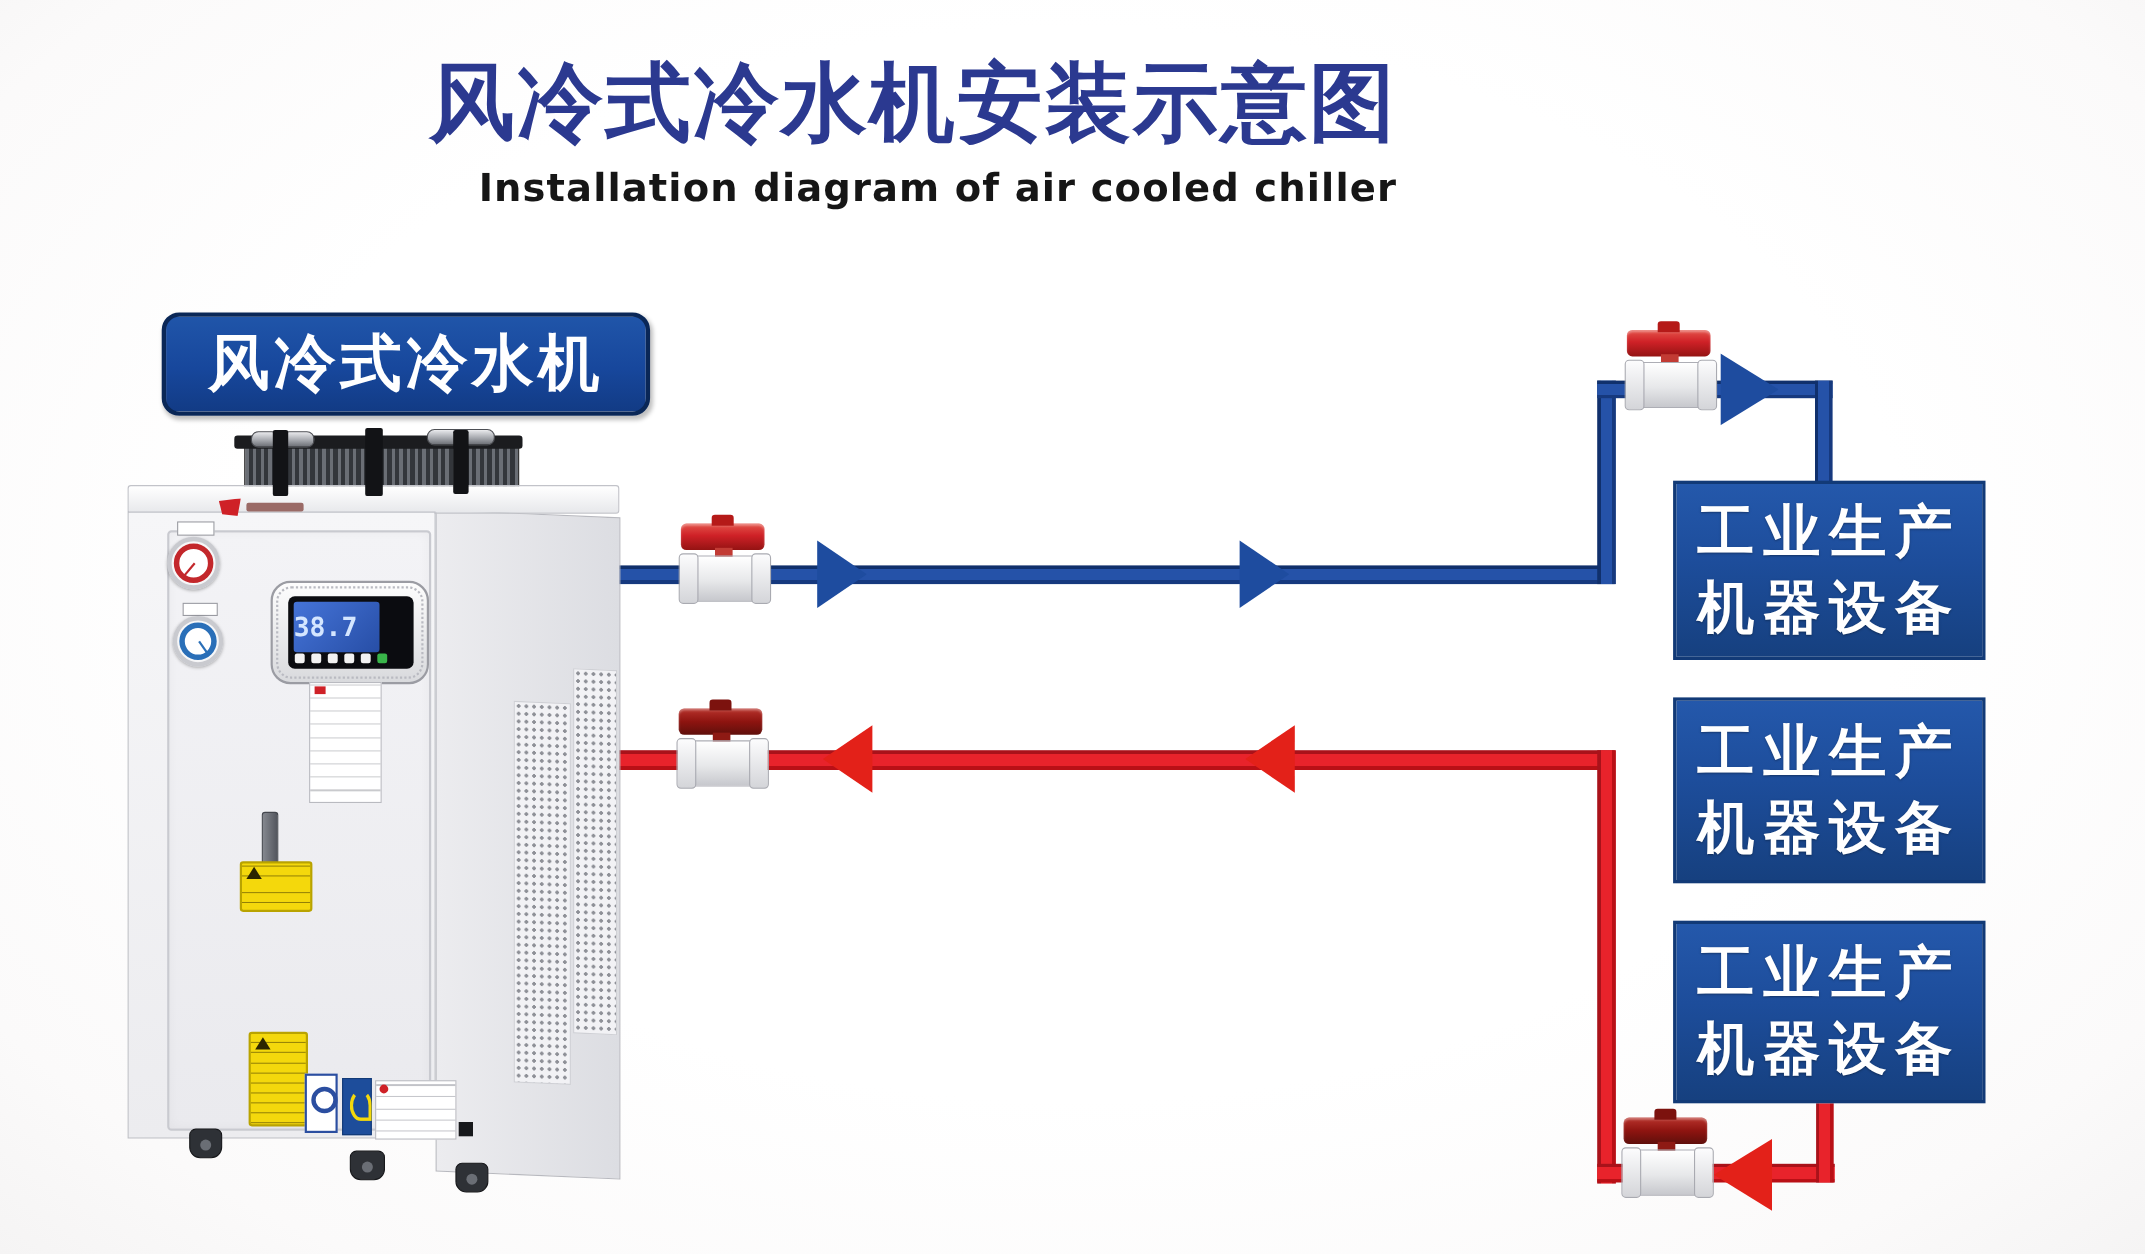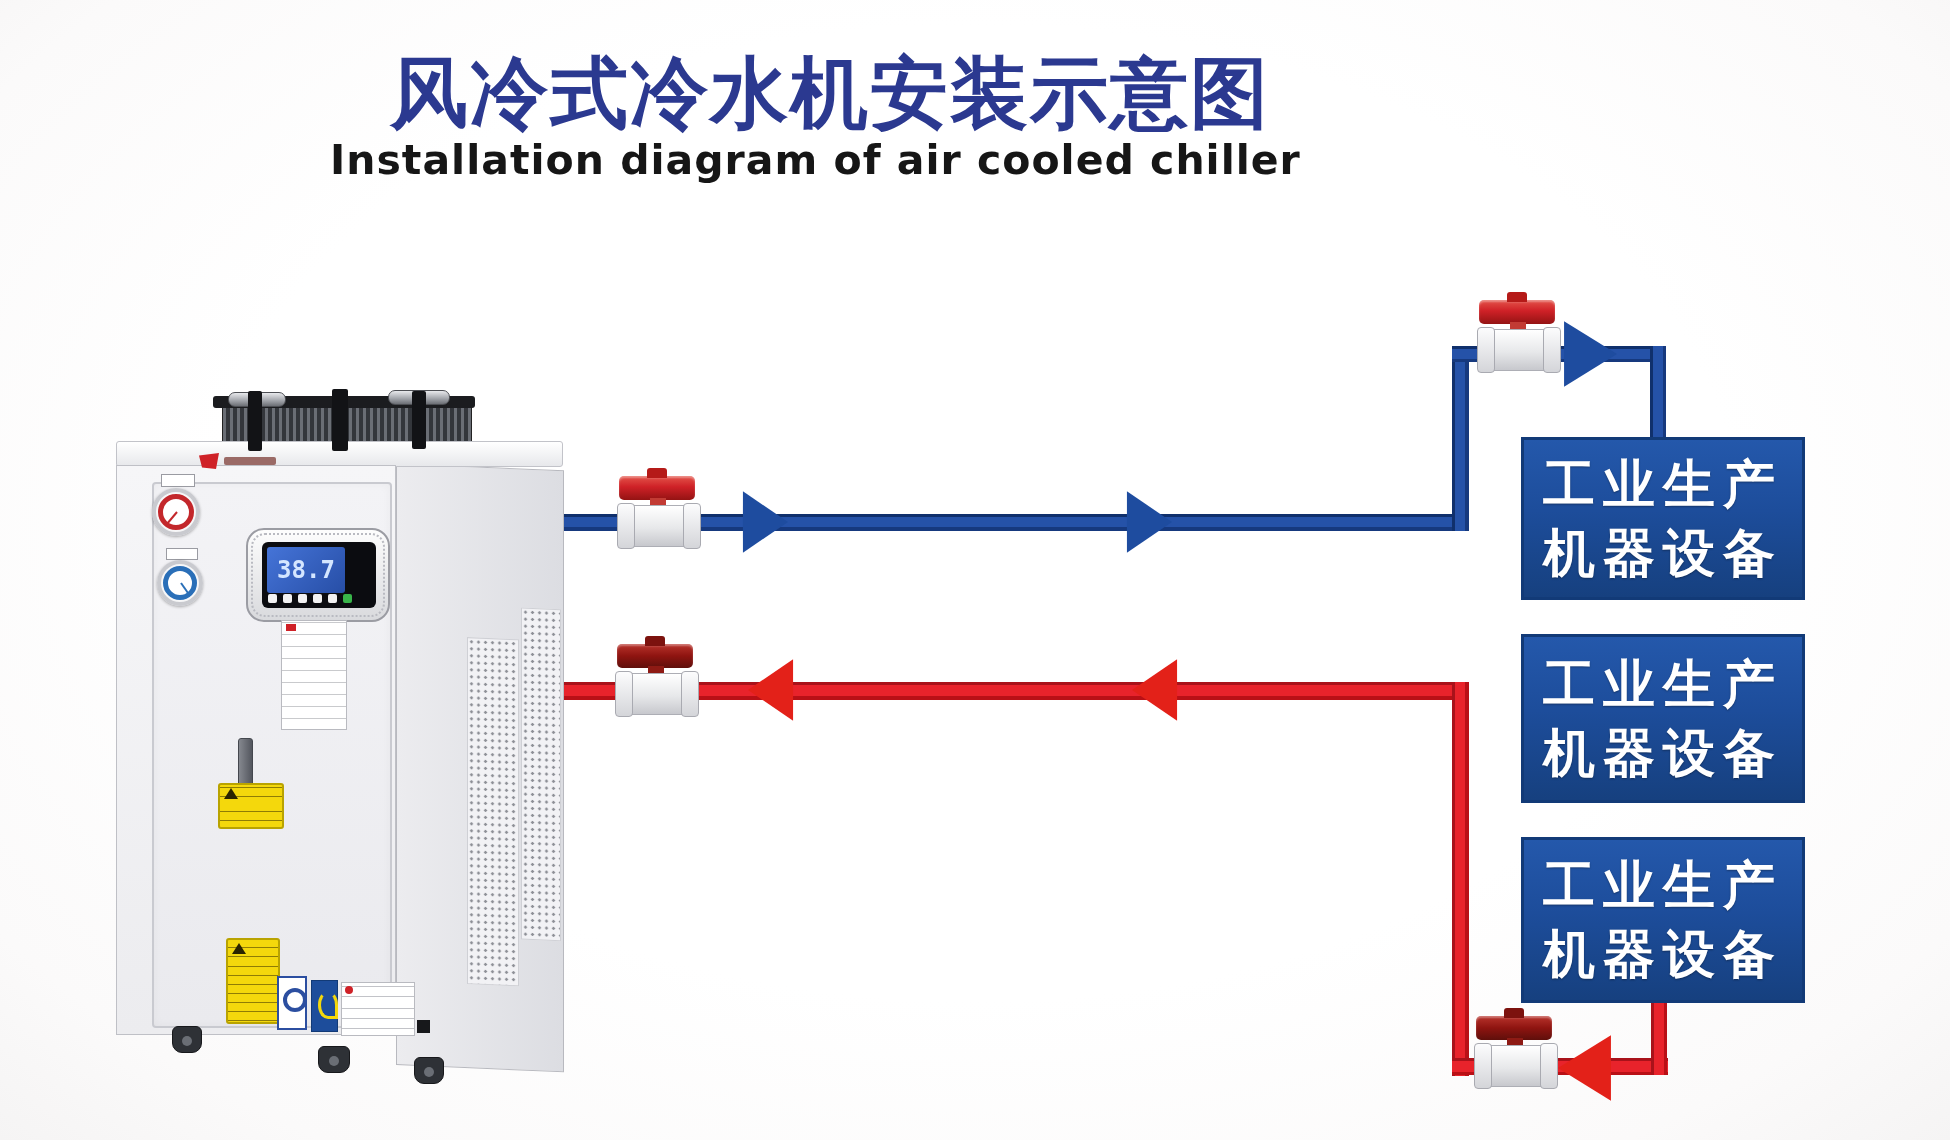--- a/index.html
+++ b/index.html
@@ -7,22 +7,22 @@
     position:relative;width:1950px;height:1140px;overflow:hidden;
     background:radial-gradient(ellipse at 50% 45%, #ffffff 55%, #fbfafa 85%, #f5f4f4 100%);
     font-family:"DejaVu Sans","Liberation Sans",sans-serif;
   }
   
   .title{
     position:absolute;left:330px;top:42px;width:940px;text-align:right;
     font-size:78px;font-weight:bold;color:var(--title_text,#2b3990);letter-spacing:2px;white-space:nowrap;
   }
   .subtitle{
-    position:absolute;left:330px;top:136px;width:940px;text-align:center;
-    font-size:41px;font-weight:600;color:#161616;letter-spacing:1px;white-space:nowrap;
+    position:absolute;left:330px;top:152px;width:940px;text-align:right;
+    font-size:35px;font-weight:600;color:#161616;letter-spacing:1px;white-space:nowrap;
   }
   
   .chiller-tag{
     position:absolute;left:147px;top:284px;width:444px;height:94px;box-sizing:border-box;
     background:linear-gradient(180deg,#2055a9 0%,var(--chiller_label_bg,#17479c) 55%,#123b85 100%);
     border:4px solid #0a2757;border-radius:16px;z-index:5;
     display:flex;align-items:center;justify-content:center;
     color:#fff;font-size:56px;font-weight:bold;letter-spacing:4px;white-space:nowrap;
     box-shadow:2px 3px 4px rgba(0,0,0,.25);
   }
@@ -88,21 +88,21 @@
   .logo-text{left:224px;top:457px;width:52px;height:8px;background:#9a6a66;border-radius:2px;z-index:4;}
   .gauge-tag{background:#fff;border:1px solid #9a9ba2;z-index:4;}
   .gauge{border-radius:50%;background:radial-gradient(#ffffff 55%,#dfe0e4);border:4px solid #c9cacf;box-shadow:0 1px 3px rgba(0,0,0,.3);z-index:4;}
   .gauge .ring{position:absolute;inset:2px;border-radius:50%;}
   .gauge .needle{position:absolute;left:50%;top:50%;width:2px;height:15px;transform-origin:top center;}
   .panel{left:246px;top:528px;width:144px;height:94px;border-radius:18px;border:2px solid #9b9ca3;
     background:linear-gradient(180deg,#fdfdfd,#d9dadd);box-shadow:0 2px 4px rgba(0,0,0,.25), inset 0 0 0 4px #eceds0;z-index:4;}
   .panel::before{content:"";position:absolute;inset:3px;border:2px dotted #b9bac1;border-radius:14px;}
   .screen{position:absolute;left:14px;top:12px;width:114px;height:66px;background:#0b0c10;border-radius:6px;overflow:hidden;}
   .lcd{position:absolute;left:5px;top:5px;width:78px;height:46px;background:linear-gradient(135deg,#4574d8,#274ea6);
-    border-radius:3px;display:flex;align-items:center;justify-content:center;
+    border-radius:3px;display:flex;align-items:center;
     font-family:"DejaVu Sans Mono","Liberation Mono",monospace;font-size:24px;font-weight:bold;color:#d4e6ff;}
   .btn-row{position:absolute;left:6px;bottom:5px;display:flex;gap:6px;}
   .btn-row i{width:9px;height:9px;background:#f2f2f2;border-radius:2px;}
   .btn-row i.green{background:#39b54a;}
   .spec-label{left:281px;top:620px;width:66px;height:110px;background:#fff;border:1px solid #b9bac0;z-index:4;
     background-image:repeating-linear-gradient(180deg,transparent 0 11px,#c9cacd 11px 12px);background-position:0 14px;}
   .spec-label::before{content:"";position:absolute;left:4px;top:3px;width:10px;height:7px;background:#cf2127;}
   .handle-bar{left:238px;top:738px;width:15px;height:48px;background:linear-gradient(90deg,#85888f,#53565e);border:1px solid #44474e;border-radius:3px;z-index:4;}
   .warn{background:var(--warning_label_yellow,#f4d80c);border:2px solid #b9a300;border-radius:3px;z-index:4;
     background-image:repeating-linear-gradient(180deg,transparent 0 8px,rgba(60,50,0,.55) 8px 9px);background-position:0 18px;}
@@ -120,20 +120,23 @@
   .wheel::before{content:"";position:absolute;left:50%;top:55%;transform:translate(-50%,-50%);width:10px;height:10px;border-radius:50%;background:#6a6e75;}
 </style>
 </head>
 <body>
 
 <div id="canvas">
 
   <div class="title">风冷式冷水机安装示意图</div>
   <div class="subtitle">Installation diagram of air cooled chiller</div>
 
+  <div class="chiller-tag">
+    <span>风冷式冷水机</span>
+  </div>
 
   <div class="pipe h blue" style="left:560px;top:514px;width:908px;"></div>
   <div class="pipe v blue" style="left:1452px;top:346px;height:185px;"></div>
   <div class="pipe h blue" style="left:1452px;top:346px;width:214px;height:16px;"></div>
   <div class="pipe v blue" style="left:1650px;top:346px;height:95px;width:16px;"></div>
 
   <div class="pipe h red" style="left:560px;top:682px;width:908px;"></div>
   <div class="pipe v red" style="left:1452px;top:682px;height:394px;"></div>
   <div class="pipe h red" style="left:1452px;top:1058px;width:216px;height:17px;"></div>
   <div class="pipe v red" style="left:1651px;top:1003px;height:72px;width:16px;"></div>

